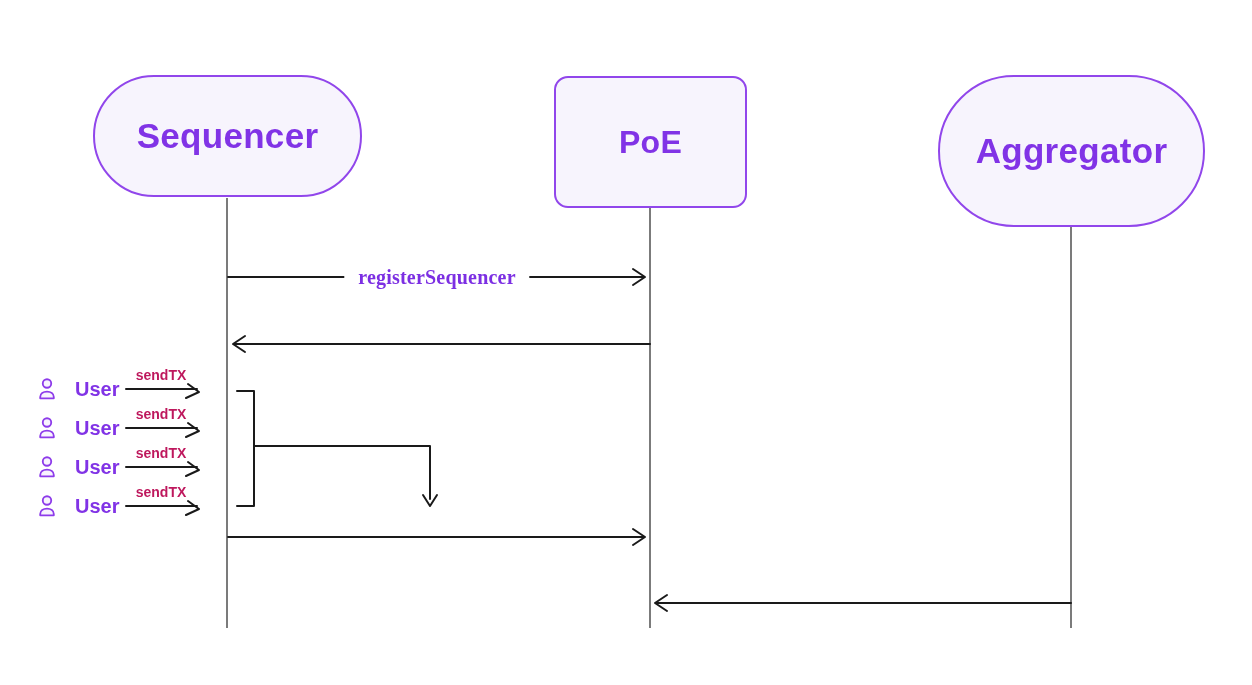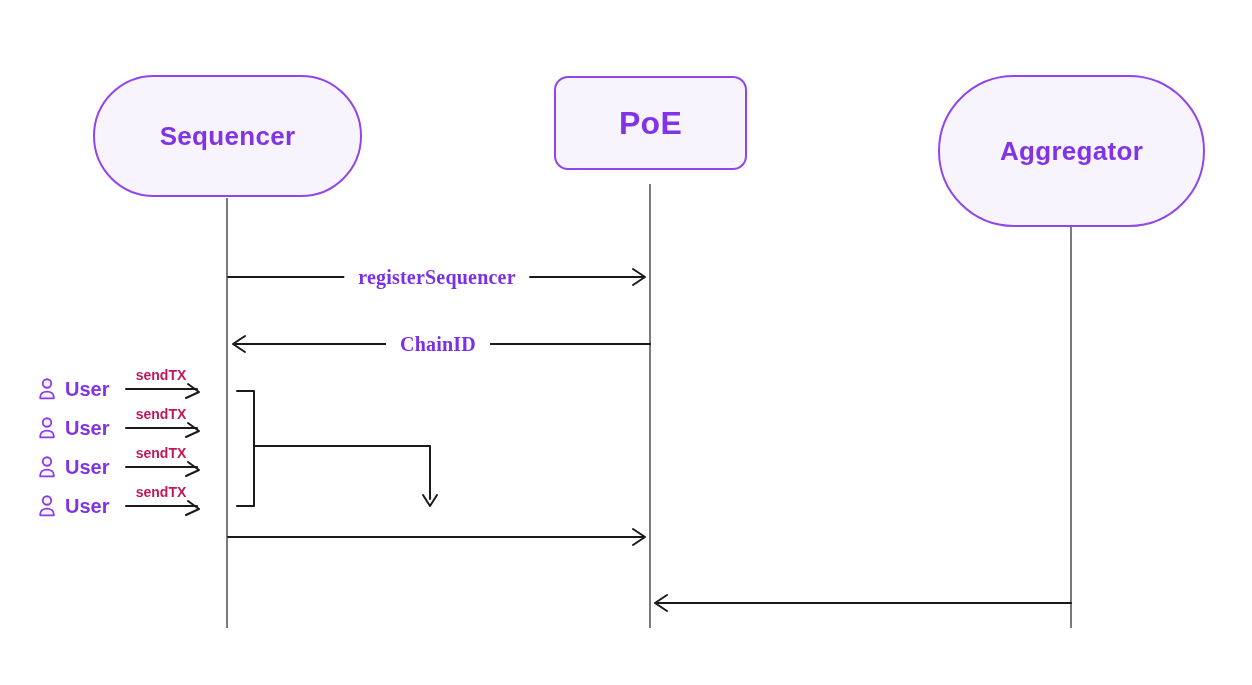--- a/index.html
+++ b/index.html
@@ -26,21 +26,21 @@
     background: #f7f4fd;
     border: 2px solid #9146eb;
     display: flex;
     align-items: center;
     justify-content: center;
     color: #8133e6;
     font-weight: 700;
     box-sizing: border-box;
     letter-spacing: 0.3px;
   }
-  .pill { border-radius: 999px; font-size: 26px; }
+  .pill { border-radius: 999px; font-size: 35px; }
   .rect { border-radius: 14px; font-size: 32px; }
   .msg {
     position: absolute;
     transform: translate(-50%, -50%);
     background: #ffffff;
     color: #7c2fe3;
     font-weight: 700;
     font-size: 20px;
     letter-spacing: 0.2px;
     padding: 6px 14px;
@@ -50,21 +50,21 @@
   .msg-lg {
     padding: 14px 18px;
     box-shadow: 0 0 0 1px rgba(0,0,0,0.05);
   }
   .user-row {
     position: absolute;
     left: 36px;
     height: 34px;
     display: flex;
     align-items: center;
-    gap: 7px;
+    gap: 17px;
   }
   .uicon { width: 22px; height: 24px; }
   .ulabel {
     color: #8133e6;
     font-weight: 600;
     font-size: 20px;
   }
   .tx {
     position: absolute;
     transform: translateX(-50%);
@@ -129,30 +129,29 @@
         <path d="M254,446 L430,446 L430,499"></path>
         <polyline points="423,495 430,506 437,495"></polyline>
       </g>
     </g>
   </svg>
 
   <div class="node pill" style="left:93px; top:75px; width:269px; height:122px;">
     <span>Sequencer</span>
   </div>
 
-  <div class="node rect" style="left:554px; top:76px; width:193px; height:94px;">
+  <div class="node rect" style="left:554px; top:76px; width:193px; height:132px;">
     <span>PoE</span>
   </div>
 
   <div class="node pill" style="left:938px; top:75px; width:267px; height:152px;">
     <span>Aggregator</span>
   </div>
 
   <div class="msg" style="left:437px; top:277px;">registerSequencer</div>
-  <div class="msg" style="left:438px; top:344px;">ChainID</div>
 
   <div class="user-row" style="top:372px;">
     <svg class="uicon" viewBox="0 0 24 26">
       <g stroke="#8d3bea" stroke-width="2" fill="#f8f3fe" stroke-linejoin="round">
         <circle cx="12" cy="7" r="4.6"></circle>
         <path d="M4.6 23.2 v-1.4 c0-3.9 3.3-6 7.4-6 s7.4 2.1 7.4 6 v1.4 z"></path>
       </g>
     </svg>
     <span class="ulabel">User</span>
   </div>

